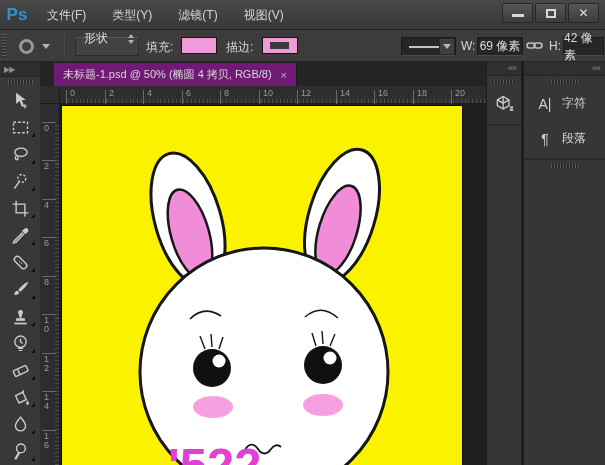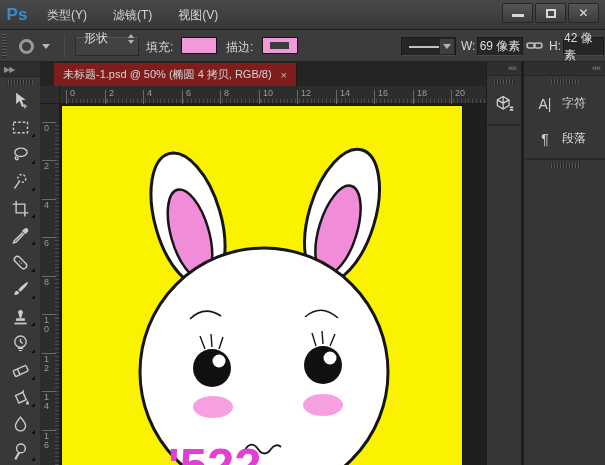--- a/index.html
+++ b/index.html
@@ -56,21 +56,21 @@
     color:#8f8f8f; font-size:8px; line-height:15px; padding-left:4px; letter-spacing:-1px; }
   .grip-h { margin:3px auto 2px; width:26px; height:5px;
     background:repeating-linear-gradient(90deg,#303030 0 1px,#565656 1px 2px,#262626 2px 3px); }
   .tool { position:relative; width:40px; height:27px; display:flex; align-items:center; justify-content:center; }
   .tool svg { width:21px; height:21px; stroke:#cbcbcb; fill:none; stroke-width:1.6; }
   .tool .sub { position:absolute; right:5px; bottom:4px; width:0; height:0;
     border-left:4px solid transparent; border-bottom:4px solid #0f0f0f; }
 
   .docarea { position:absolute; left:40px; top:62px; width:446px; height:403px; background:#1f1f1f; }
   .tabbar { position:absolute; left:0; top:0; width:446px; height:24px; background:#242424; }
-  .tab { position:absolute; left:14px; top:1px; height:23px; background:#7f1d1d; display:flex;
+  .tab { position:absolute; left:14px; top:1px; height:23px; background:#701a75; display:flex;
     align-items:center; padding:0 9px; color:#d6d6d6; font-size:11px; border-right:1px solid #1a1a1a; }
   .tab-close { margin-left:9px; color:#b8b8b8; font-size:11px; }
   .corner { position:absolute; left:0; top:24px; width:20px; height:18px; background:#2d2d2d;
     border-right:1px solid #1c1c1c; border-bottom:1px solid #1c1c1c; }
   .hruler { position:absolute; left:20px; top:24px; width:426px; height:18px; background:#2d2d2d;
     border-bottom:1px solid #1c1c1c;
     background-image:repeating-linear-gradient(90deg,#4d4d4d 0 1px,transparent 1px 3.85px);
     background-size:100% 4px; background-position:8px 100%; background-repeat:no-repeat; }
   .hlab { position:absolute; top:2px; font-size:9px; color:#9a9a9a; }
   .hlab::before { content:""; position:absolute; left:-2px; top:2px; width:1px; height:14px; background:#6a6a6a; }
@@ -96,20 +96,21 @@
   .psvg { stroke:#cfcfcf; fill:none; stroke-width:1.5; }
 </style>
 </head>
 <body>
 
 <div id="app">
 
   <div class="titlebar">
     <div class="ps-logo">Ps</div>
     <div class="menus">
+      <span class="menu-item">文件(F)</span>
       <span class="menu-item">类型(Y)</span>
       <span class="menu-item">滤镜(T)</span>
       <span class="menu-item">视图(V)</span>
     </div>
     <div class="winbtns">
       <div class="winbtn">
           <div class="bar"></div>
         </div>
       <div class="winbtn">
           <div class="box"></div>

